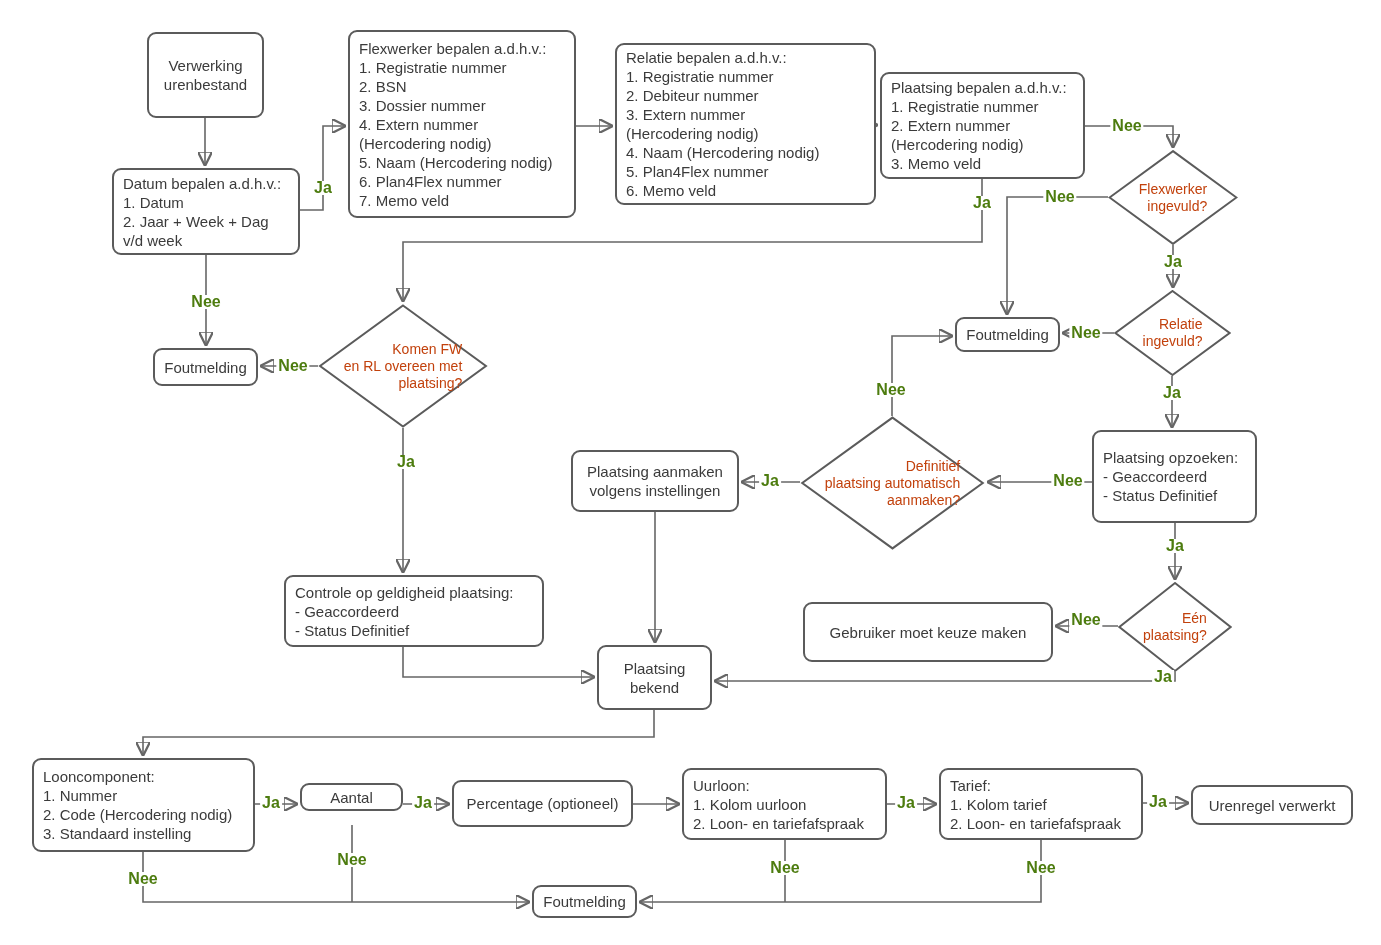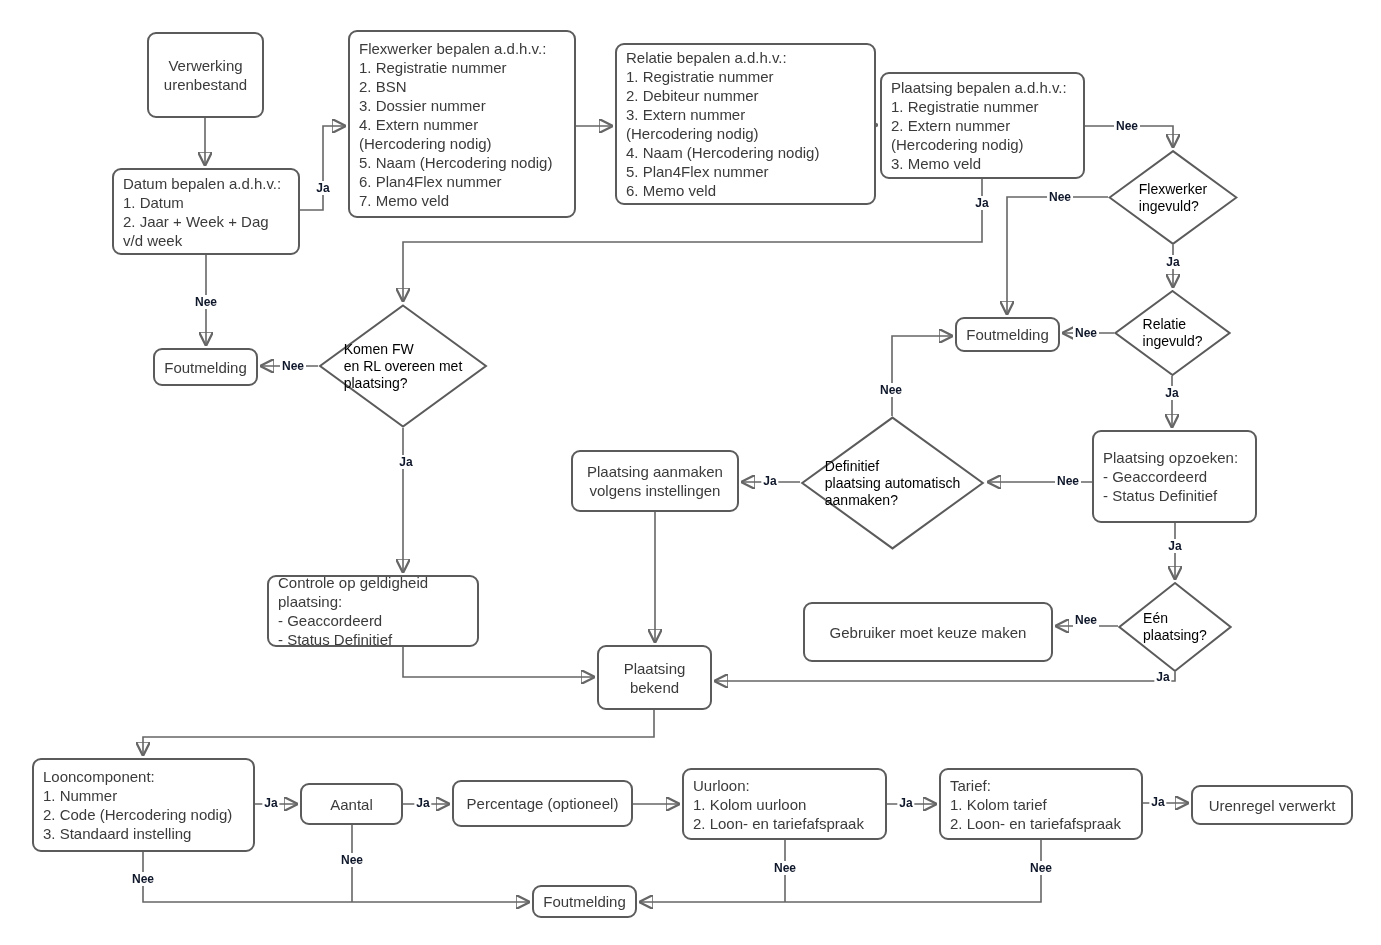--- a/index.html
+++ b/index.html
@@ -15,25 +15,25 @@
     color:#3b3b3b; font-size:15px; line-height:19px;
   }
   .node .txt { white-space:pre-line; padding:2px 9px; width:100%; box-sizing:border-box; }
   .node.center .txt { text-align:center;padding-left:9px; }
   .diamond { position:absolute; }
   .diamond svg { position:absolute; left:0; top:0; width:100%; height:100%; display:block; }
   .diamond polygon { fill:#ffffff; stroke:#5b5b5b; stroke-width:2px; }
   .dtxt {
     position:absolute; left:0; top:0; right:0; bottom:0;
     display:flex; align-items:center; justify-content:center;
-    text-align:left; white-space:pre-line; color:#000000; font-size:14px; line-height:17px;
+    text-align:right; white-space:pre-line; color:#c2410c; font-size:14px; line-height:17px;
   }
   .elabel {
     position:absolute; transform:translate(-50%,-50%);
-    background:#ffffff; color:#0f172a; font-weight:bold; font-size:12px;
+    background:#ffffff; color:#4d7c0f; font-weight:bold; font-size:16px;
     line-height:14px; padding:0 2px; white-space:nowrap;
   }
 </style>
 </head>
 <body>
 
 <div id="canvas">
 
   <svg id="edge-layer" viewBox="0 0 1381 945">
     <defs>
@@ -123,36 +123,36 @@
 volgens instellingen</div>
     </div>
   <div class="node" style="left:1092px;top:430px;width:165px;height:93px">
       <div class="txt">Plaatsing opzoeken:
 - Geaccordeerd
 - Status Definitief</div>
     </div>
   <div class="node center" style="left:803px;top:602px;width:250px;height:60px">
       <div class="txt">Gebruiker moet keuze maken</div>
     </div>
-  <div class="node" style="left:267px;top:575px;width:212px;height:72px">
+  <div class="node" style="left:284px;top:575px;width:260px;height:72px">
       <div class="txt">Controle op geldigheid plaatsing:
 - Geaccordeerd
 - Status Definitief</div>
     </div>
   <div class="node center" style="left:597px;top:645px;width:115px;height:65px">
       <div class="txt">Plaatsing
 bekend</div>
     </div>
   <div class="node" style="left:32px;top:758px;width:223px;height:94px">
       <div class="txt">Looncomponent:
 1. Nummer
 2. Code (Hercodering nodig)
 3. Standaard instelling</div>
     </div>
-  <div class="node center" style="left:300px;top:783px;width:103px;height:42px">
+  <div class="node center" style="left:300px;top:783px;width:103px;height:28px">
       <div class="txt">Aantal</div>
     </div>
   <div class="node center" style="left:452px;top:780px;width:181px;height:47px">
       <div class="txt">Percentage (optioneel)</div>
     </div>
   <div class="node" style="left:682px;top:768px;width:205px;height:72px">
       <div class="txt">Uurloon:
 1. Kolom uurloon
 2. Loon- en tariefafspraak</div>
     </div>

